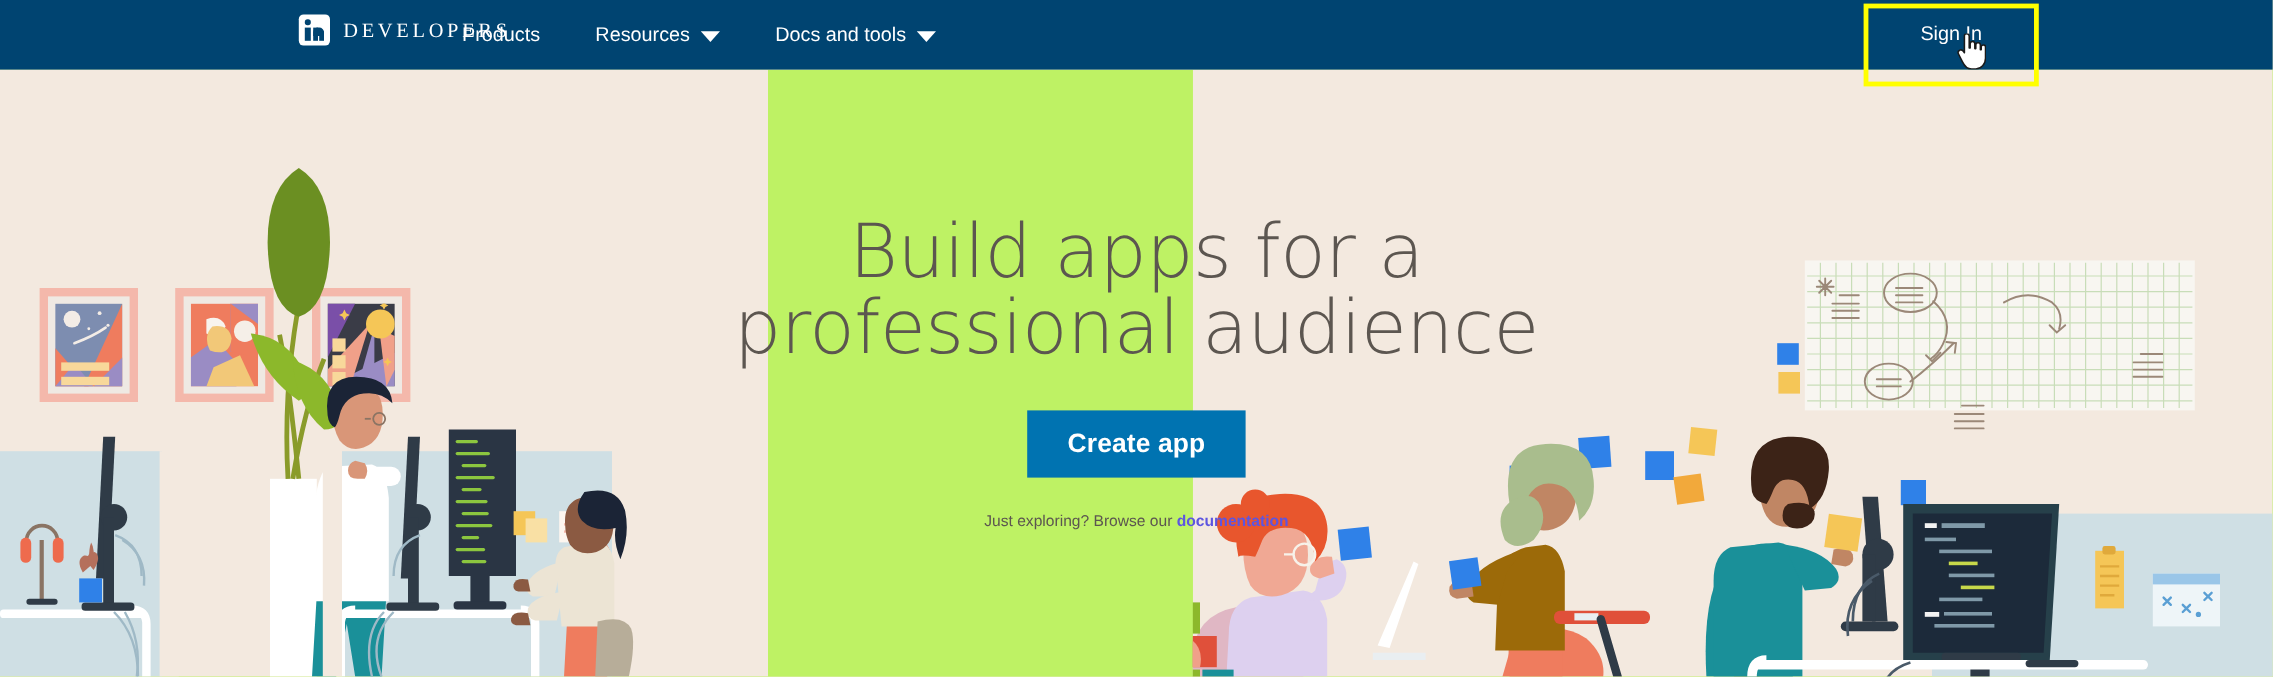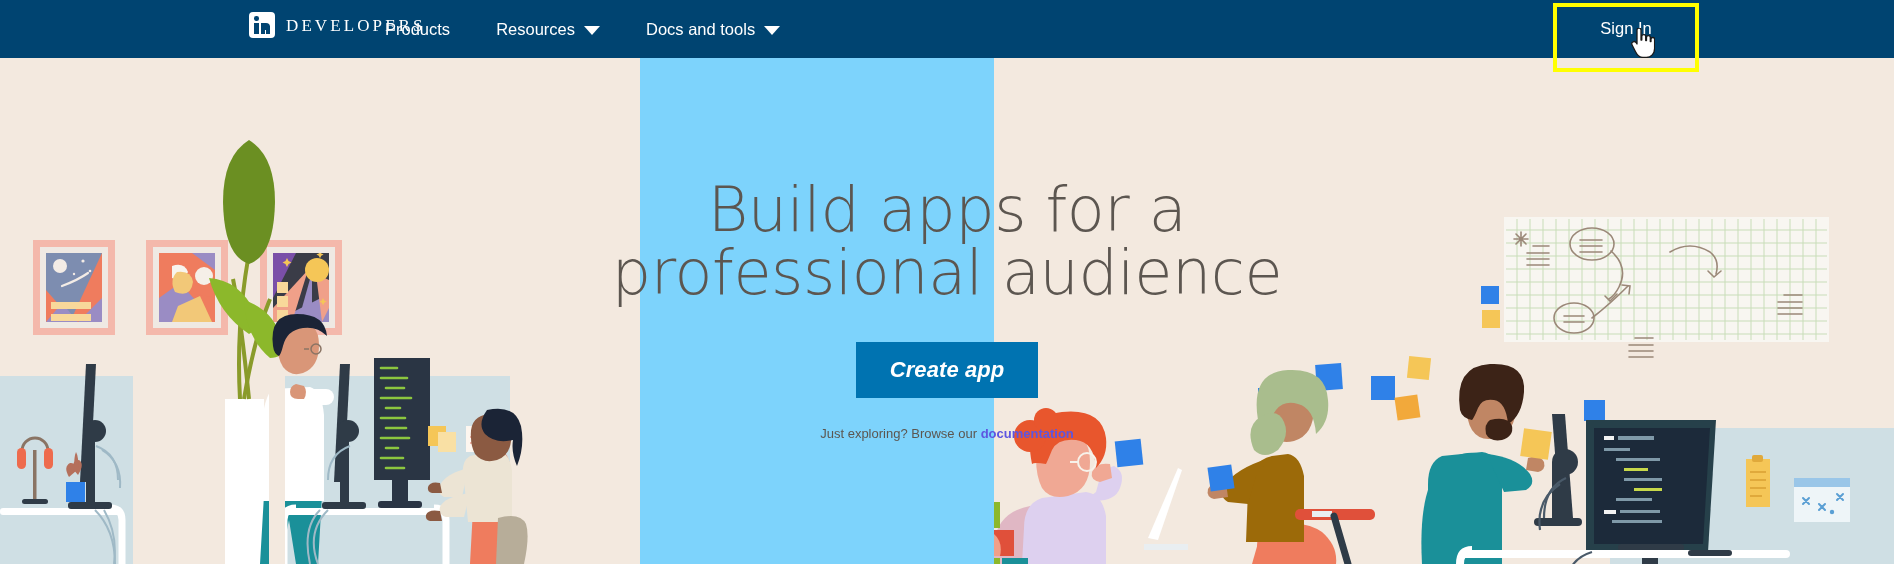--- a/index.html
+++ b/index.html
@@ -88,39 +88,38 @@
 
   
   .cursor{
     position:absolute; left:1629px; top:28px; width:26px; height:30px;
     z-index:70; pointer-events:none;
   }
 
   
   .hero{
     position:absolute; left:0; top:58px; width:1894px; height:506px;
-    background:#7dd3fc; overflow:hidden;
+    background:#bef264; overflow:hidden;
   }
   .hero-center{
     position:absolute; left:50%; top:120px; transform:translateX(-50%);
     width:760px; text-align:center; z-index:20;
   }
   .hero-title{
     font-size:62px; font-weight:300; color:#5c5650;
     line-height:1.02; letter-spacing:-0.4px;
     font-family:"DejaVu Sans", sans-serif;
   }
   .hero-title .l2{ display:block; }
   .cta{
     display:inline-block; margin-top:38px;
     background:#0073b1; color:#ffffff; border:none;
     padding:15px 34px; font-size:22px; font-weight:700;
     cursor:pointer; font-family:"Liberation Sans", sans-serif;
     letter-spacing:.1px;
-    font-style:italic;
   }
   .subtext{
     margin-top:28px; font-size:13px; color:#5c5650;
     font-family:"Liberation Sans", sans-serif;
   }
   .subtext a{ color:#5d55e0; font-weight:700; text-decoration:none; }
 
   
   .illus{ position:absolute; top:0; height:506px; z-index:5; }
   .illus-left{ left:0; width:640px; }

